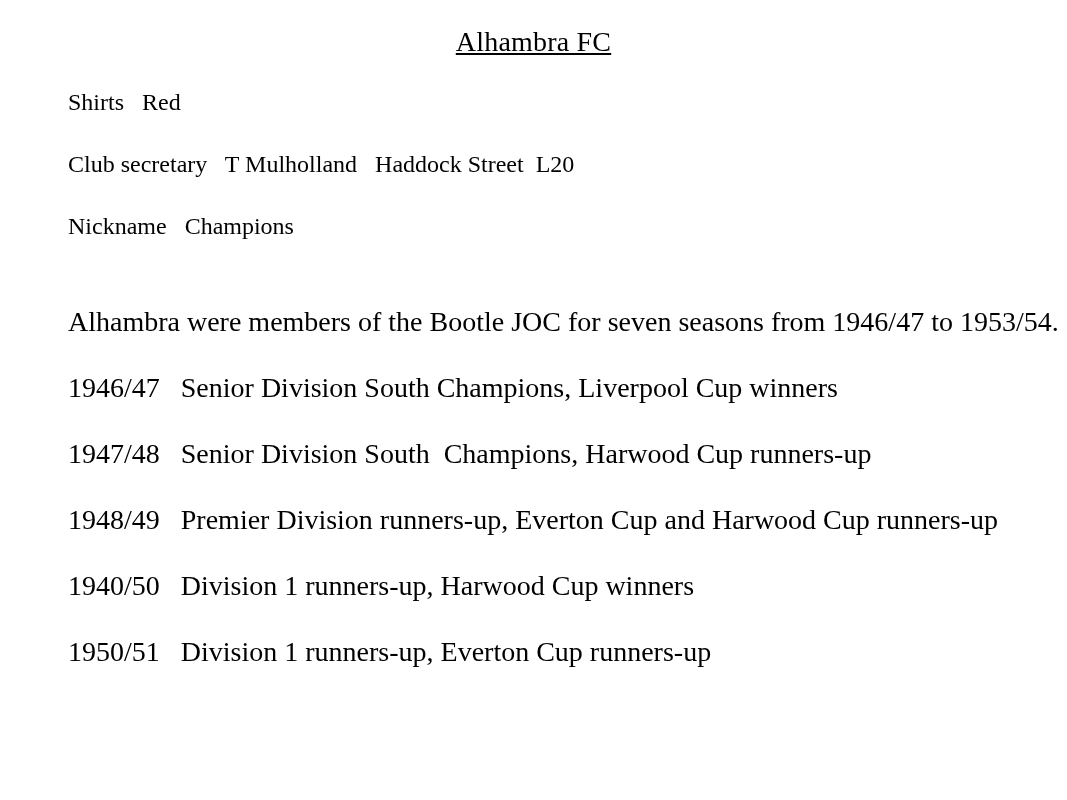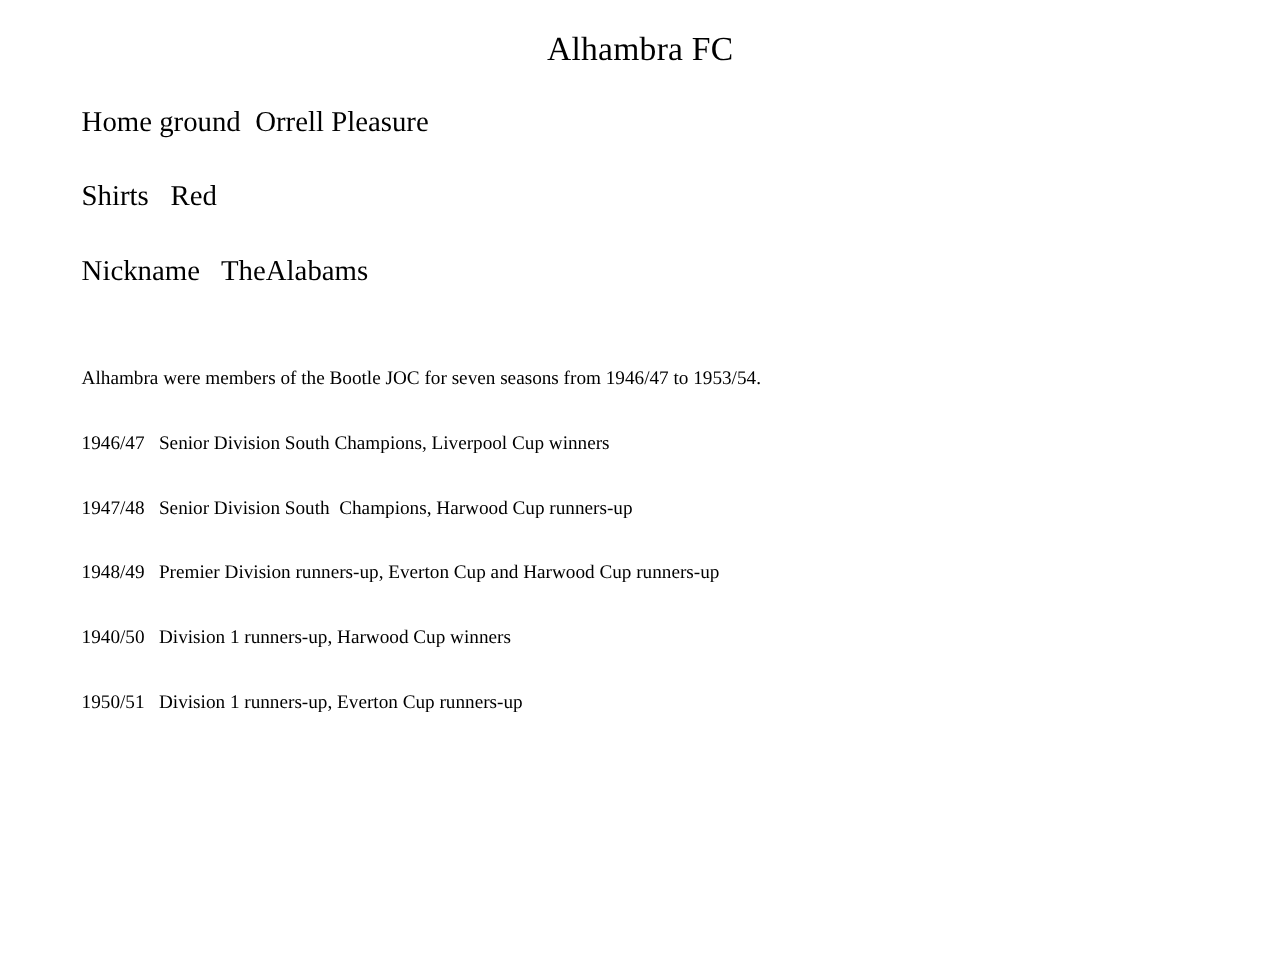--- a/index.html
+++ b/index.html
@@ -24,71 +24,72 @@
     padding: 0;
   }
   .doc-title {
     text-align: center;
     font-size: 28px;
     line-height: 1;
     font-weight: normal;
     margin: 0;
     padding-top: 28px;
     letter-spacing: 0.2px;
+    text-decoration: underline;
   }
   .body-block {
     padding-left: 68px;
     padding-right: 30px;
     padding-top: 34px;
   }
   .info-line {
     font-size: 24px;
     line-height: 1;
     margin: 0 0 38px 0;
     white-space: pre;
   }
   .info-line:last-of-type {
     margin-bottom: 0;
   }
   .spacer-gap {
     height: 32px;
   }
   .para {
-    font-size: 16px;
+    font-size: 28px;
     line-height: 1;
     margin: 0 0 38px 0;
     white-space: pre;
   }
   .record-list {
     list-style: none;
     margin: 0;
     padding: 0;
   }
   .record-item {
-    font-size: 16px;
+    font-size: 28px;
     line-height: 1;
     margin: 0 0 38px 0;
     white-space: pre;
   }
 </style>
 </head>
 <body>
 
 <div class="page">
 
   <h1 class="doc-title">Alhambra FC</h1>
 
   <div class="body-block">
 
-    <p class="info-line">Home ground  Orrell Pleasure</p>
 
     <p class="info-line">Shirts   Red</p>
 
+    <p class="info-line">Club secretary   T Mulholland   Haddock Street  L20</p>
 
-    <p class="info-line">Nickname   TheAlabams</p>
+    <p class="info-line">Nickname   Champions</p>
 
     <div class="spacer-gap"></div>
 
     <p class="para">Alhambra were members of the Bootle JOC for seven seasons from 1946/47 to 1953/54.</p>
 
 
     <ul class="record-list">
       <li class="record-item">1946/47   Senior Division South Champions, Liverpool Cup winners</li>
       <li class="record-item">1947/48   Senior Division South  Champions, Harwood Cup runners-up</li>
       <li class="record-item">1948/49   Premier Division runners-up, Everton Cup and Harwood Cup runners-up</li>

